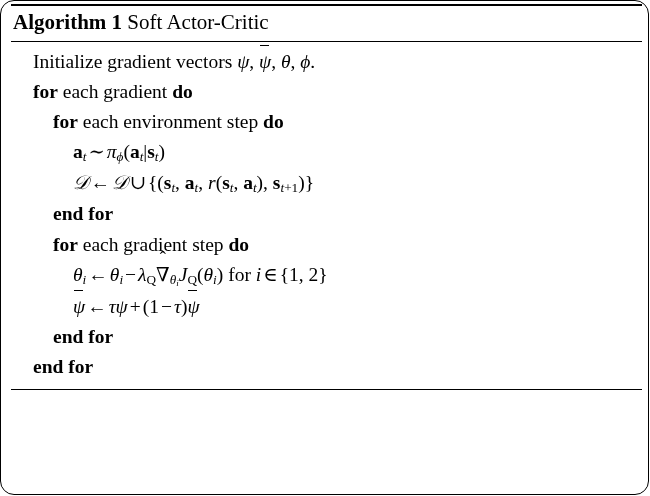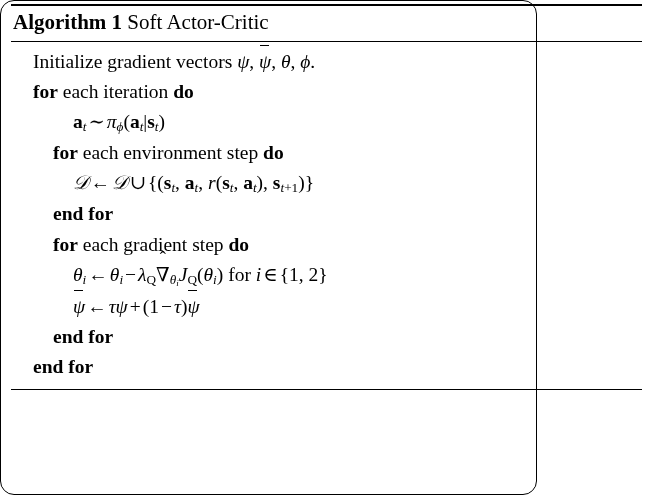--- a/index.html
+++ b/index.html
@@ -13,21 +13,21 @@
     overflow: hidden;
     font-family: "Liberation Serif", "DejaVu Serif", serif;
     color: #000000;
   }
 
   
   .figure-frame {
     position: absolute;
     left: 0px;
     top: 0px;
-    width: 537px;
+    width: 649px;
     height: 495px;
     box-sizing: border-box;
     border: 1px solid #000000;
     border-radius: 14px;
     background: #ffffff;
   }
 
   .algorithm {
     position: absolute;
     left: 10px;
@@ -146,36 +146,36 @@
     <div class="rule-mid"></div>
 
     <div class="body-lines">
 
       <div class="line ind0">
         <span>Initialize gradient vectors</span><span class="math">&nbsp;ψ</span><span>,</span><span class="math">&nbsp;<span class="bar">ψ</span></span><span>,</span><span class="math">&nbsp;θ</span><span>,</span><span class="math">&nbsp;ϕ</span><span>.</span>
       </div>
 
       <div class="line ind0">
         <span class="kw">for</span>
-        <span>each iteration</span>
+        <span>each gradient</span>
         <span class="kw">do</span>
-      </div>
-
-      <div class="line ind2">
-        <span class="math" title="a_t ~ pi_phi(a_t|s_t)">
-          <span class="mb">a</span><sub>t</sub><span class="op">∼</span>π<sub>ϕ</sub><span class="up">(</span><span class="mb">a</span><sub>t</sub><span class="up">|</span><span class="mb">s</span><sub>t</sub><span class="up">)</span>
-        </span>
       </div>
 
       <div class="line ind1">
         <span class="kw">for</span>
         <span>each environment step</span>
         <span class="kw">do</span>
       </div>
 
+      <div class="line ind2">
+        <span class="math" title="a_t ~ pi_phi(a_t|s_t)">
+          <span class="mb">a</span><sub>t</sub><span class="op">∼</span>π<sub>ϕ</sub><span class="up">(</span><span class="mb">a</span><sub>t</sub><span class="up">|</span><span class="mb">s</span><sub>t</sub><span class="up">)</span>
+        </span>
+      </div>
+
 
       <div class="line ind2">
         <span class="math" title="D &lt;- D u {(s_t,a_t,r(s_t,a_t),s_{t+1})}">
           <span class="cal">𝒟</span><span class="op">←</span><span class="cal">𝒟</span><span class="op">∪</span><span class="up">{(</span><span class="mb">s</span><sub>t</sub><span class="up">,</span>&nbsp;<span class="mb">a</span><sub>t</sub><span class="up">,</span>&nbsp;r<span class="up">(</span><span class="mb">s</span><sub>t</sub><span class="up">,</span>&nbsp;<span class="mb">a</span><sub>t</sub><span class="up">),</span>&nbsp;<span class="mb">s</span><sub>t<span class="up">+1</span></sub><span class="up">)}</span>
         </span>
       </div>
 
       <div class="line ind1">
         <span class="kw">end for</span>
       </div>

